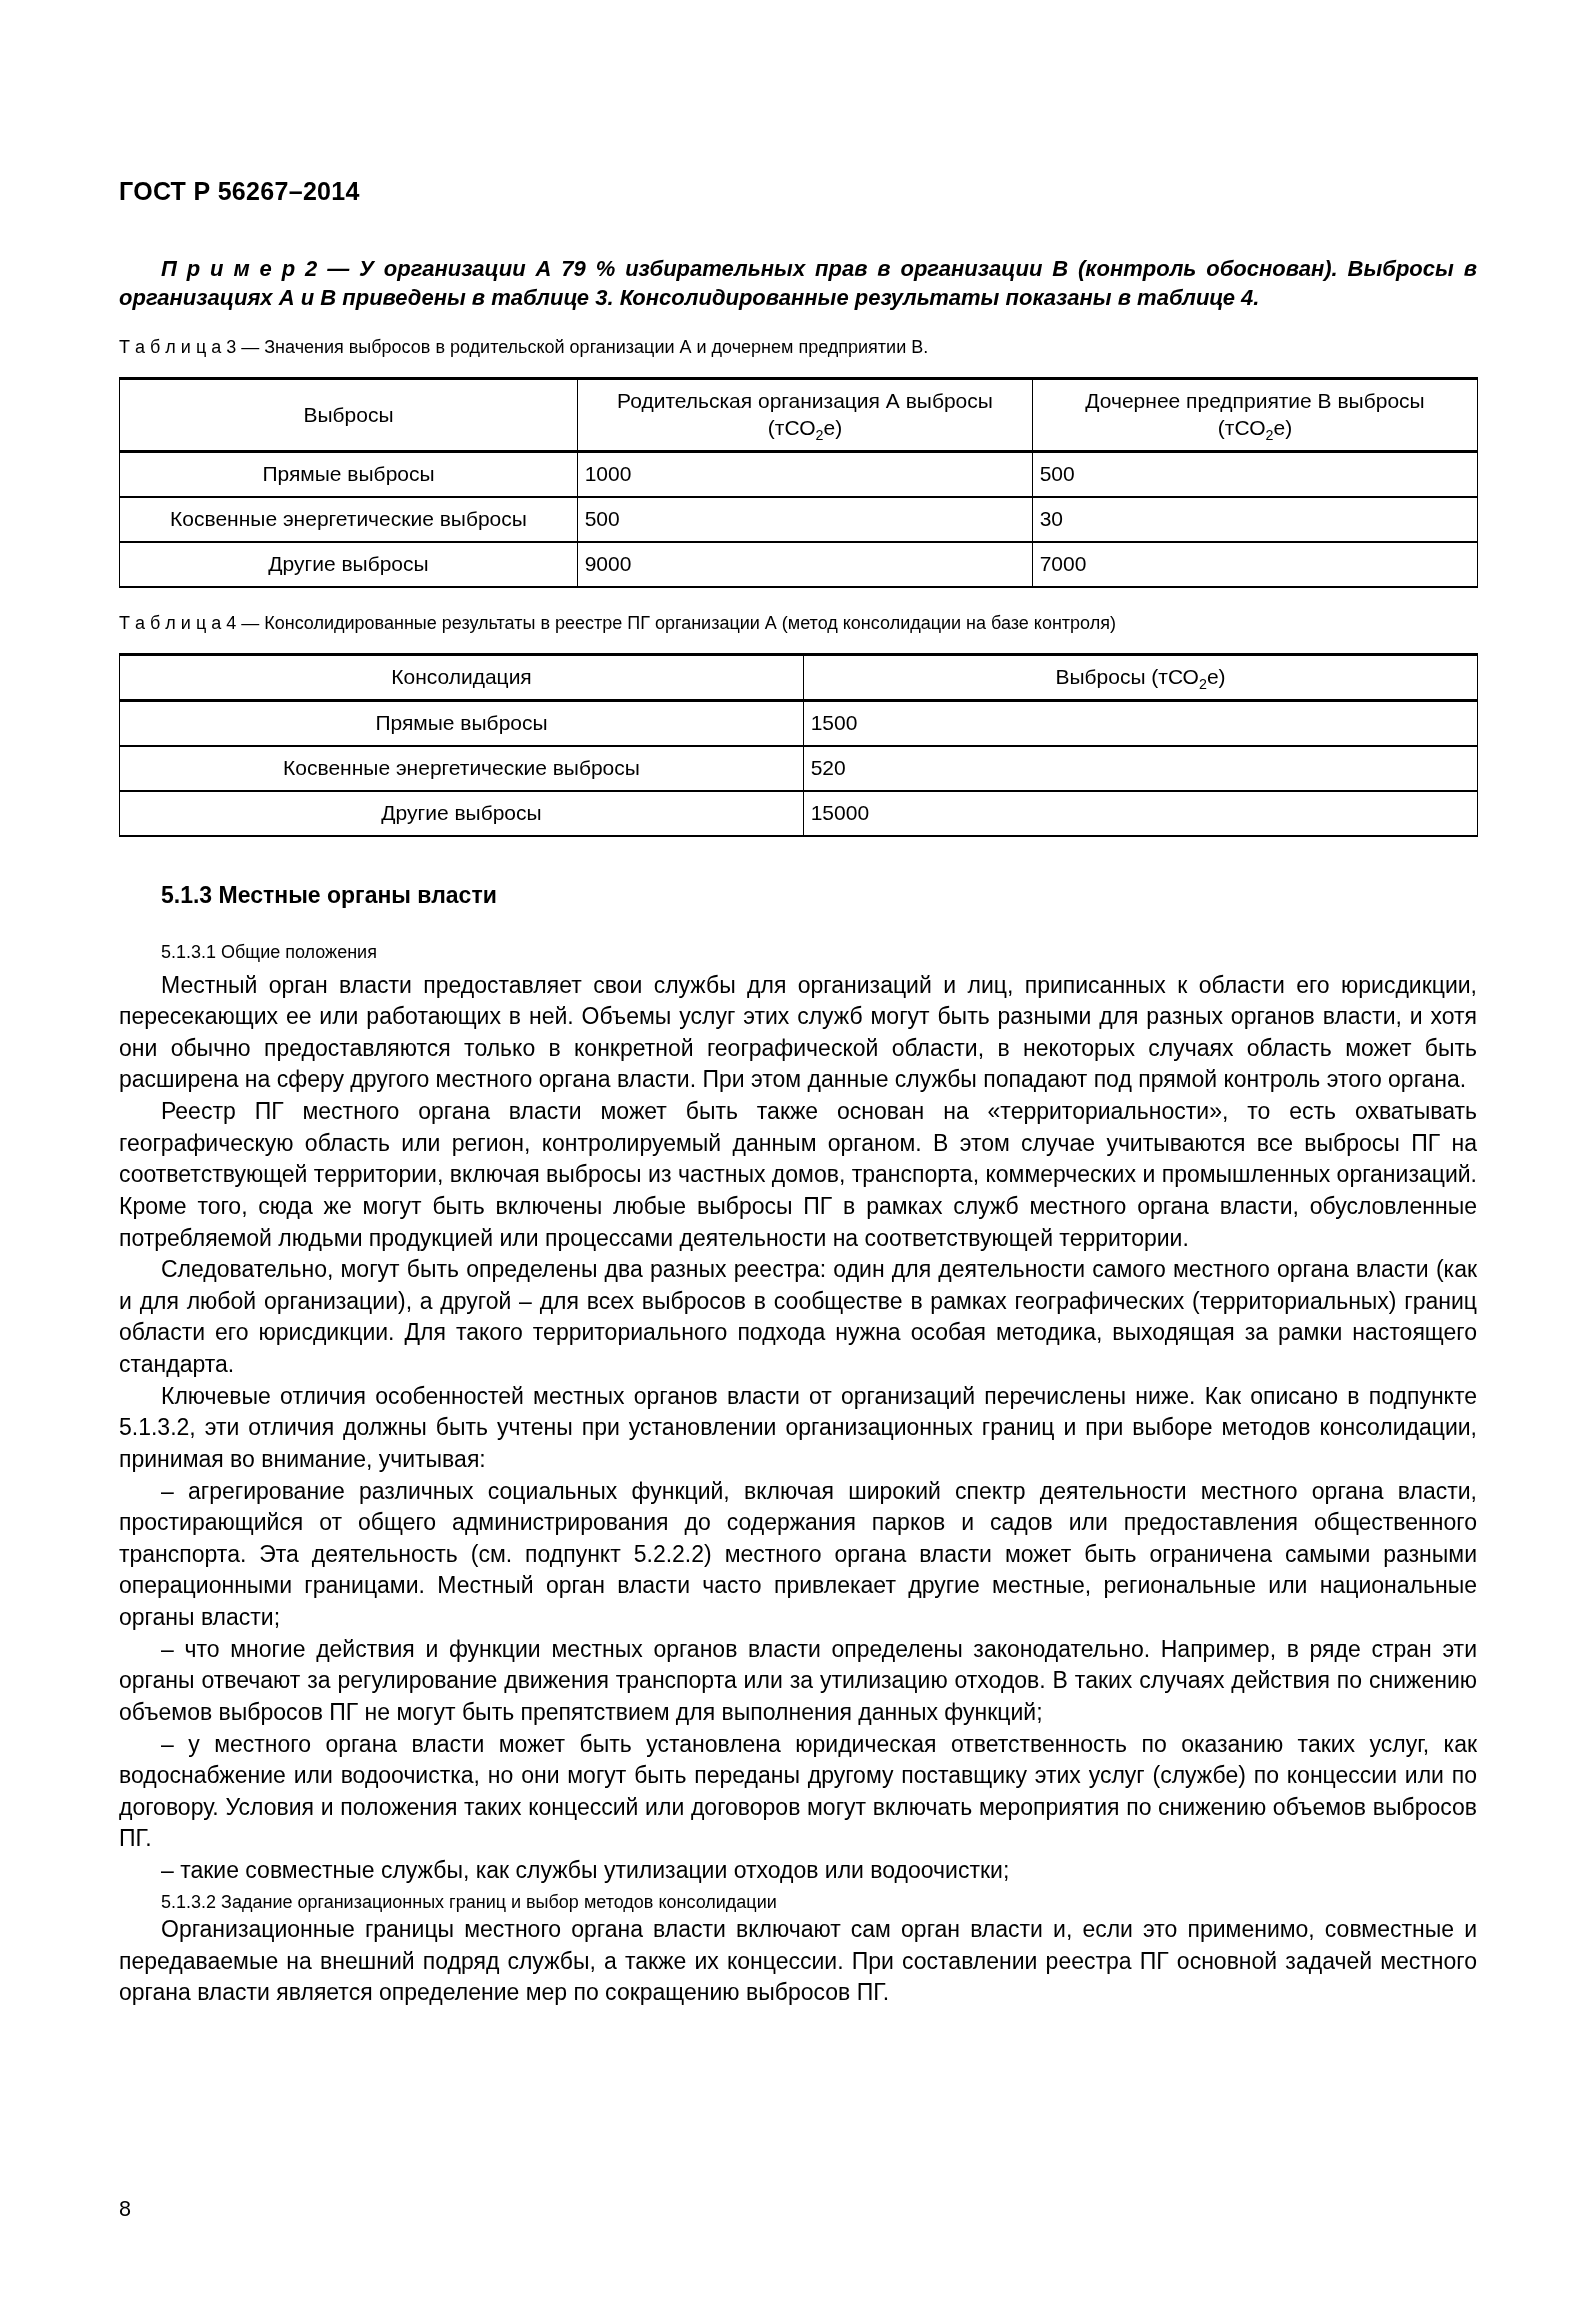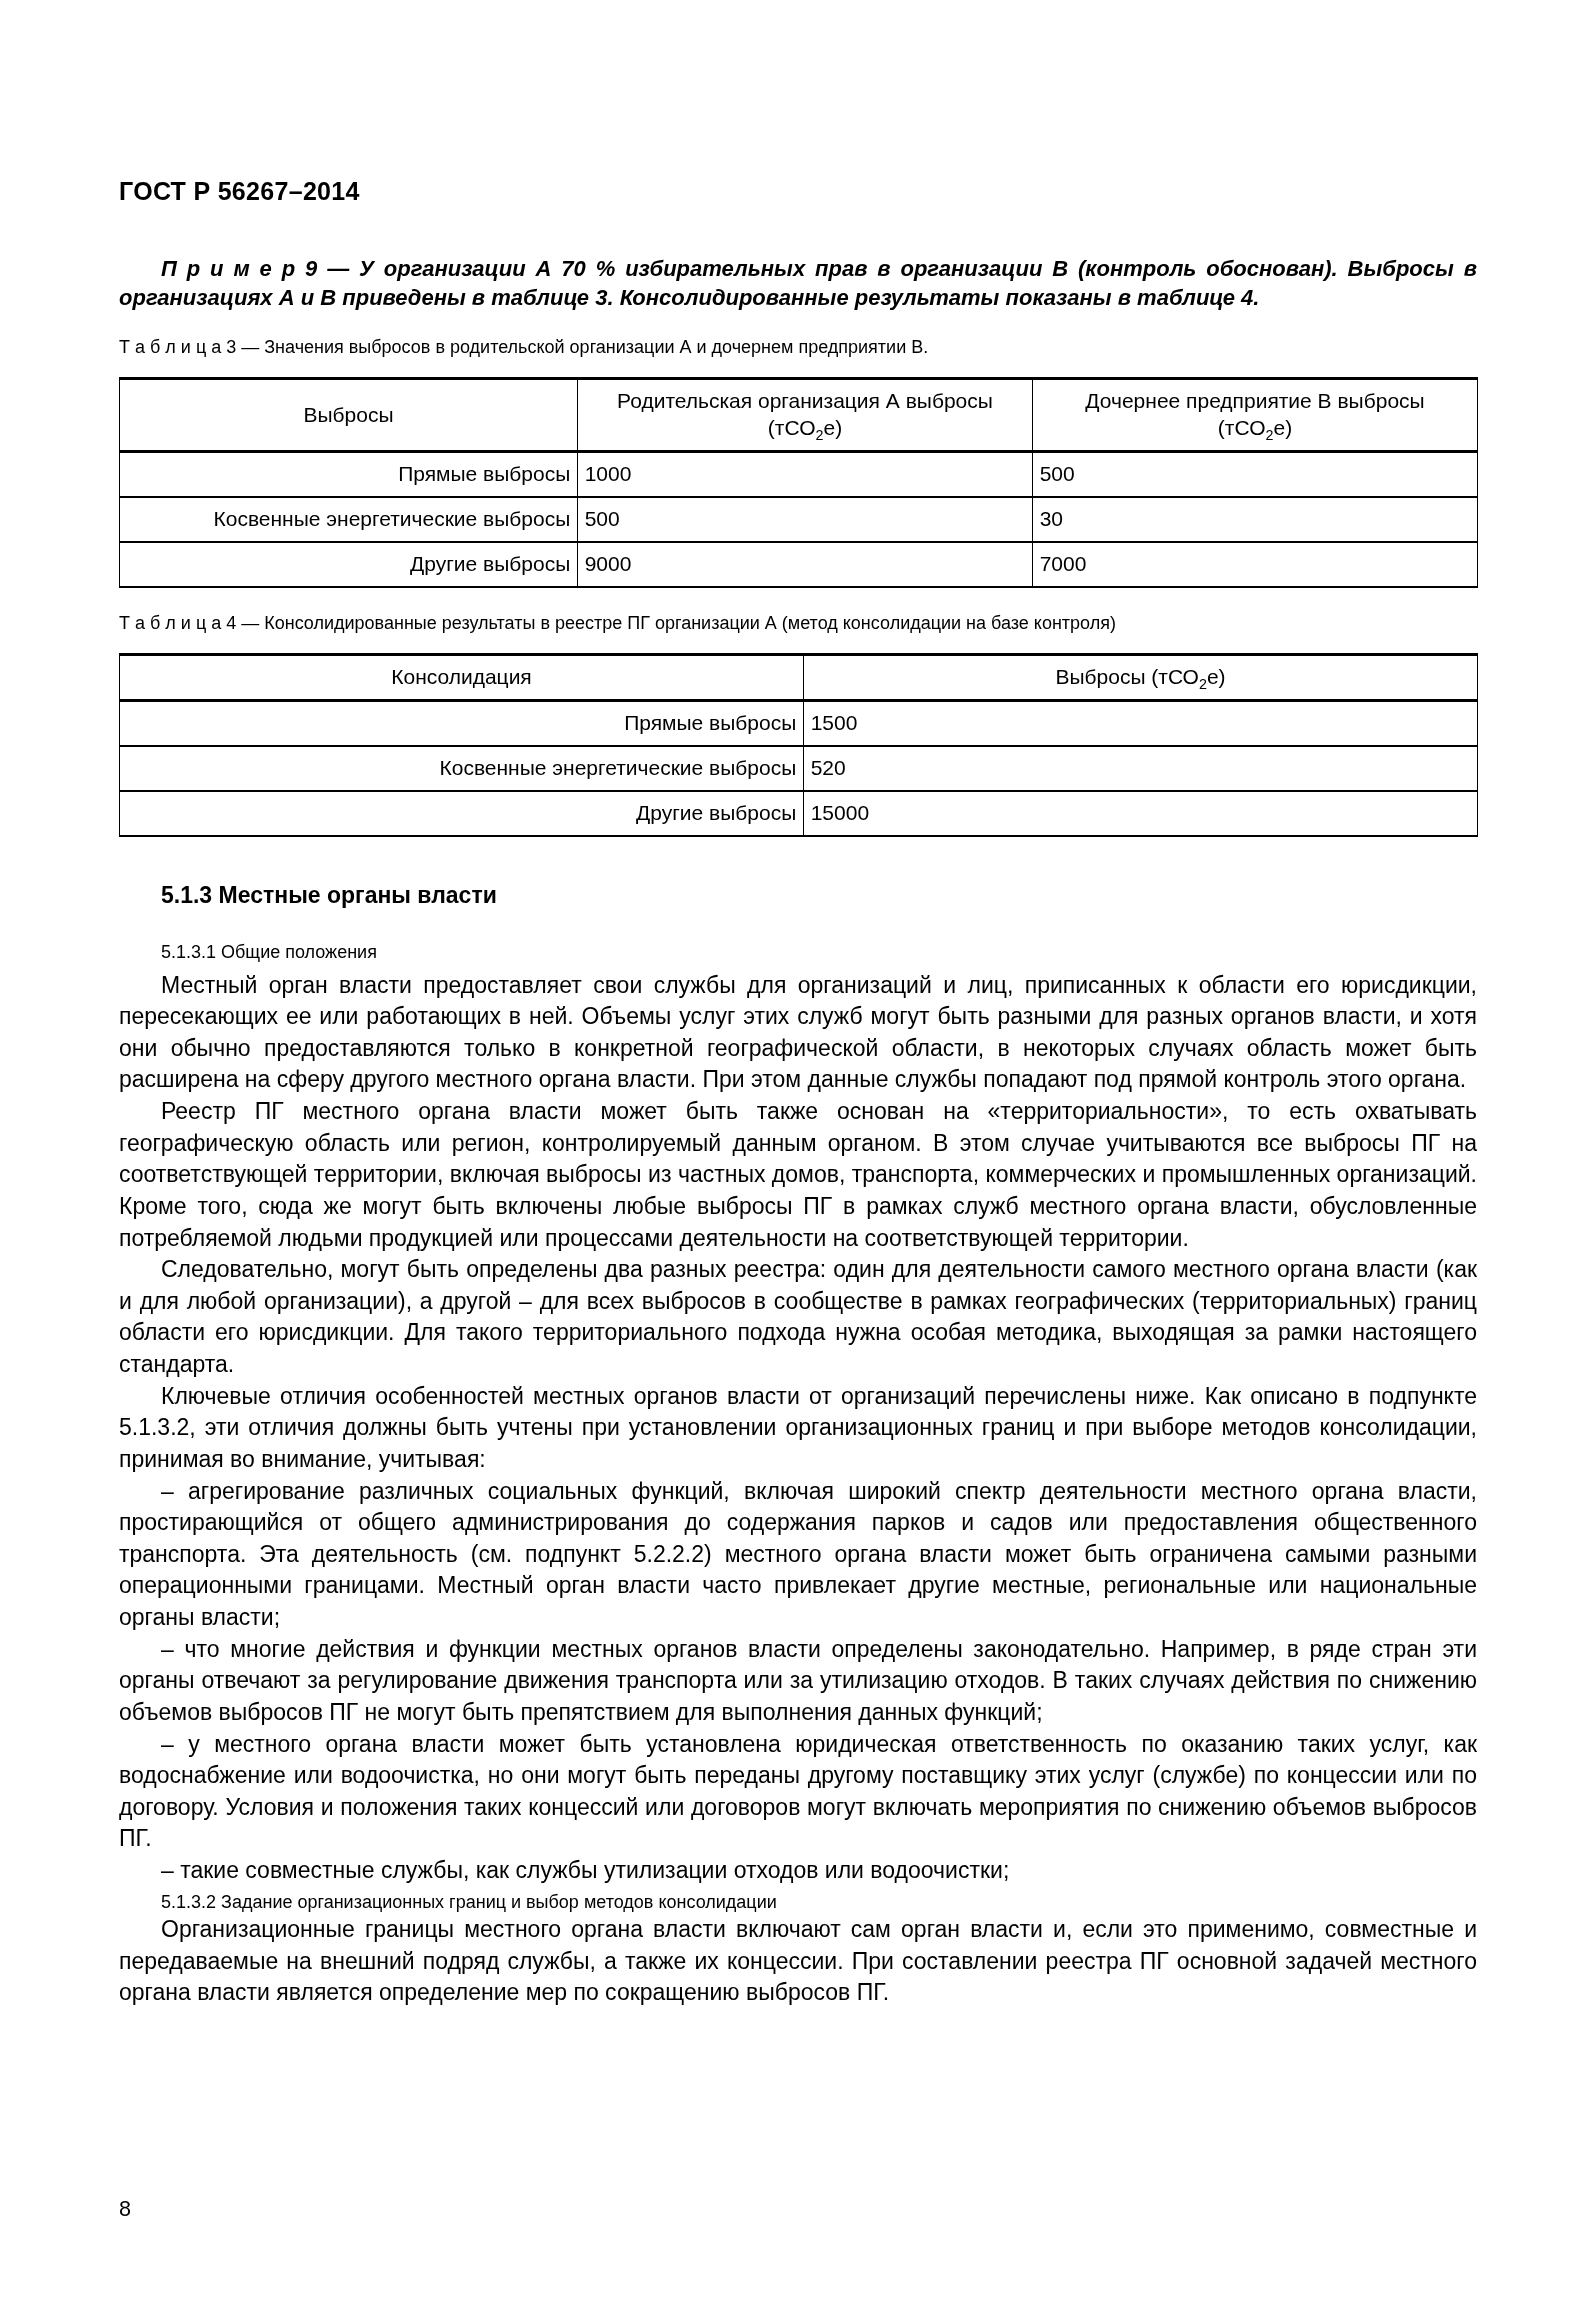--- a/index.html
+++ b/index.html
@@ -71,21 +71,21 @@
     line-height: 1.28;
     vertical-align: middle;
   }
   table.gost thead td {
     text-align: center;
     border-bottom-width: 3.4px;
     padding-top: 8px;
     padding-bottom: 8px;
   }
   table.gost tbody td.label {
-    text-align: right;
+    text-align: center;
     padding-left: 6.7px;
   }
   table.gost tbody td.num {
     text-align: left;
   }
   table.gost tbody tr td {
     height: 35px;
   }
   table.gost {
     border: 1.3px solid #000;
@@ -149,21 +149,21 @@
   }
 </style>
 </head>
 <body>
 
 <div class="page">
   <div class="content">
 
     <div class="doc-header">ГОСТ Р 56267–2014</div>
 
-    <p class="example-note">П р и м е р  9 — У организации А 70 % избирательных прав в организации В (контроль обоснован). Выбросы в организациях А и В приведены в таблице 3. Консолидированные результаты показаны в таблице 4.</p>
+    <p class="example-note">П р и м е р  2 — У организации А 79 % избирательных прав в организации В (контроль обоснован). Выбросы в организациях А и В приведены в таблице 3. Консолидированные результаты показаны в таблице 4.</p>
 
     <p class="table-caption">Т а б л и ц а  3 — Значения выбросов в родительской организации А и дочернем предприятии В.</p>
 
     <table class="gost t3">
       <colgroup>
         <col class="c1">
           <col class="c2">
           <col class="c3">
       </colgroup>
       <thead>

